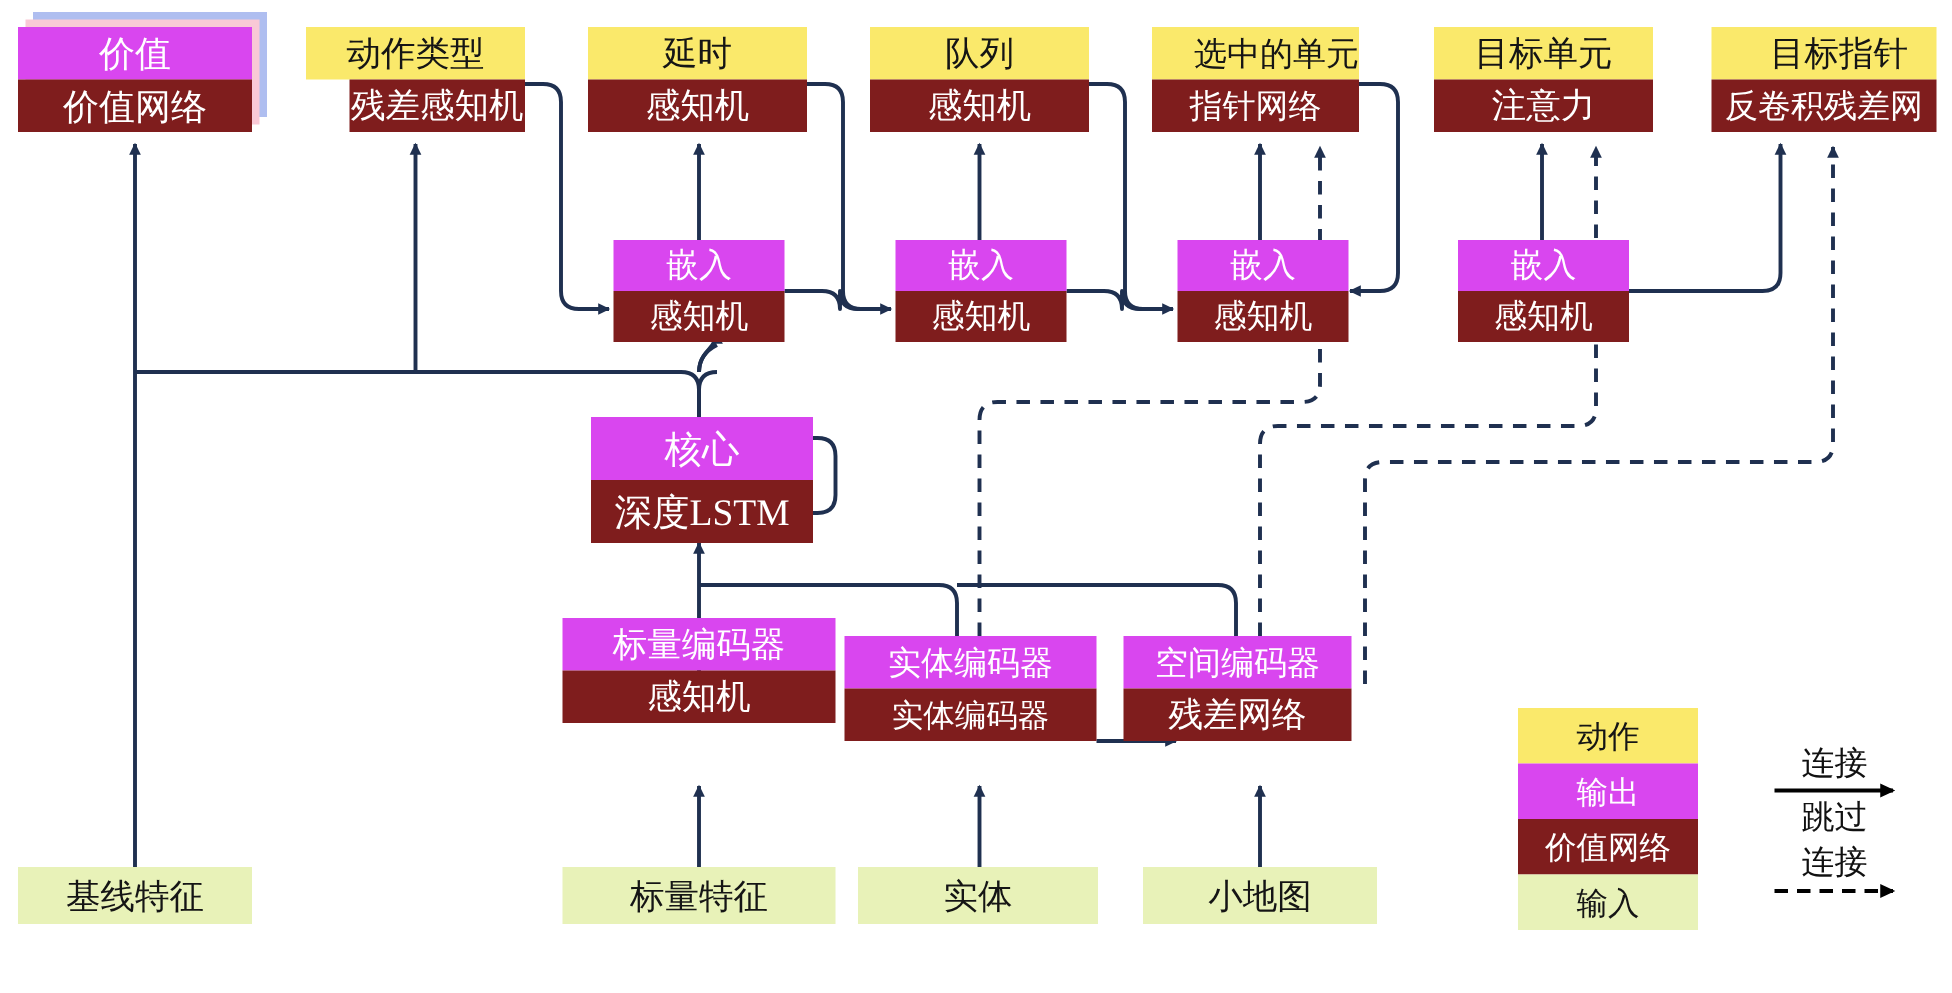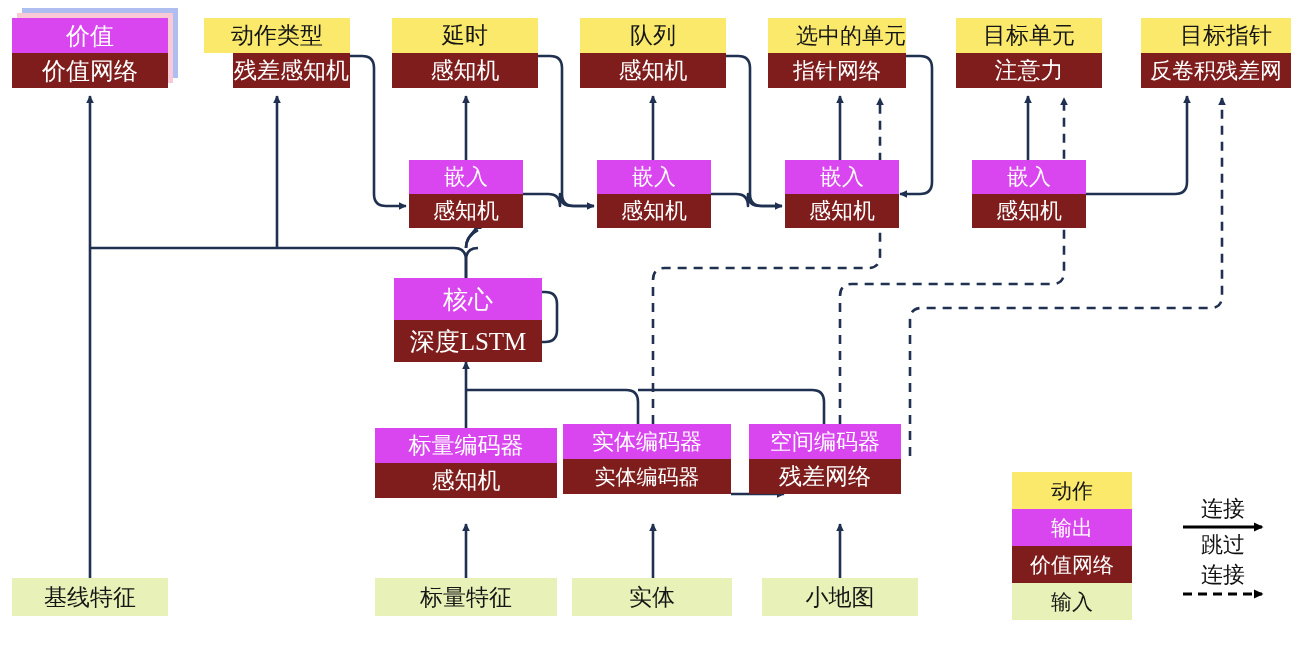--- a/index.html
+++ b/index.html
@@ -149,21 +149,21 @@
   <div class="node" style="left:972px;top:160px;width:114px;height:68px;">
     <div class="cell c-output" style="height:34px;font-size:22px;">嵌入</div>
     <div class="cell c-net" style="height:34px;font-size:22px;">感知机</div>
   </div>
 
   <div class="node" style="left:375px;top:278px;width:148px;height:84px;margin-left:19px;">
     <div class="cell c-output" style="height:42px;font-size:25px;">核心</div>
     <div class="cell c-net" style="height:42px;font-size:25px;">深度LSTM</div>
   </div>
 
-  <div class="node" style="left:375px;top:428px;width:182px;height:82px;">
+  <div class="node" style="left:375px;top:412px;width:182px;height:82px;">
     <div class="cell c-output" style="height:35px;font-size:23px;">标量编码器</div>
     <div class="cell c-net" style="height:35px;font-size:23px;">感知机</div>
   </div>
   <div class="node" style="left:563px;top:424px;width:168px;height:70px;">
     <div class="cell c-output" style="height:35px;font-size:22px;">实体编码器</div>
     <div class="cell c-net" style="height:35px;font-size:21px;">实体编码器</div>
   </div>
   <div class="node" style="left:749px;top:424px;width:152px;height:70px;">
     <div class="cell c-output" style="height:35px;font-size:22px;">空间编码器</div>
     <div class="cell c-net" style="height:35px;font-size:23px;">残差网络</div>

